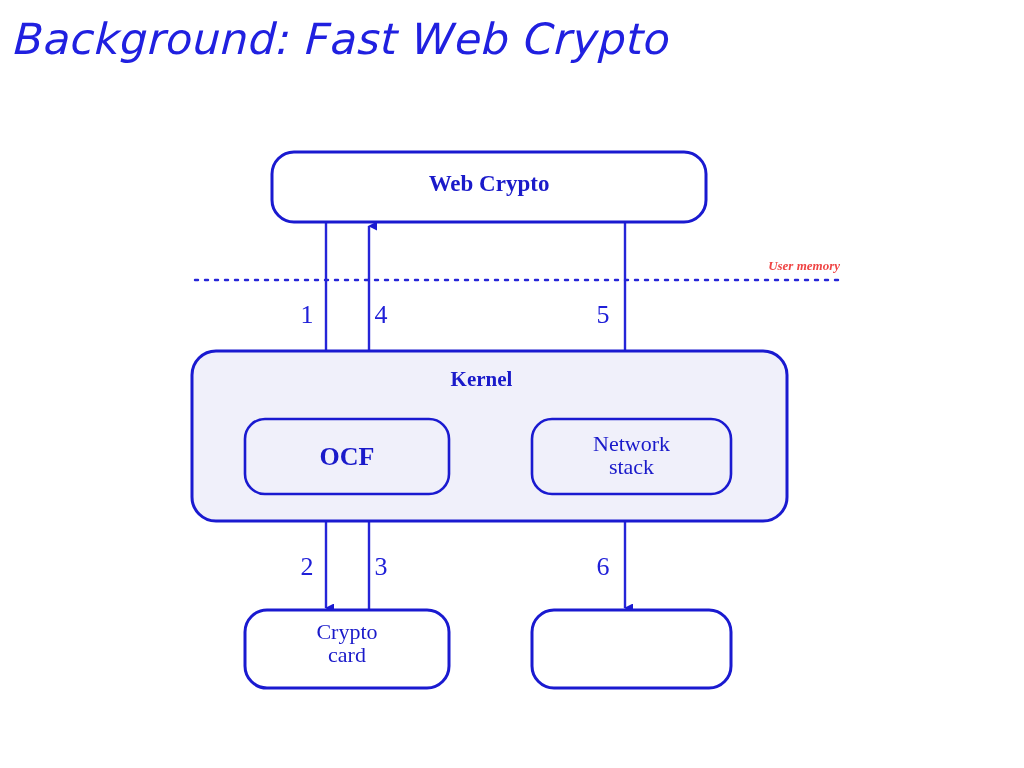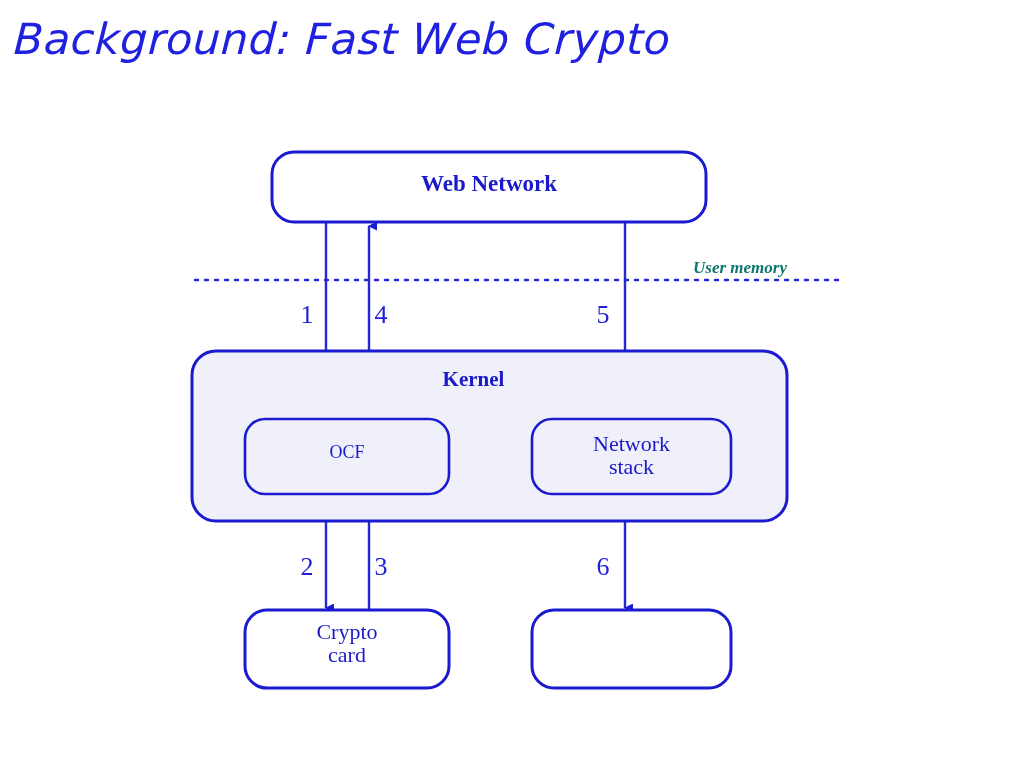--- a/index.html
+++ b/index.html
@@ -54,26 +54,26 @@
     text-align: center;
     line-height: 1.05;
     white-space: pre-line;
     pointer-events: none;
   }
   .label-webserver {
     left: 272px; top: 172px; width: 434px;
     font-size: 23px; font-weight: bold;
   }
   .label-kernel {
-    left: 176px; top: 368px; width: 595px;
+    left: 184px; top: 368px; width: 595px;
     font-size: 21px; font-weight: bold;
   }
   .label-ocf {
     left: 245px; top: 443px; width: 204px;
-    font-size: 18px; font-weight: normal;
+    font-size: 26px; font-weight: bold;
   }
   .label-netstack {
     left: 532px; top: 432px; width: 199px;
     font-size: 22px; font-weight: normal;
   }
   .label-crypto {
     left: 245px; top: 620px; width: 204px;
     font-size: 22px; font-weight: normal;
   }
   .label-nic {
@@ -92,25 +92,25 @@
   }
   .num-1 { left: 294px; top: 300px; }
   .num-4 { left: 368px; top: 300px; }
   .num-5 { left: 590px; top: 300px; }
   .num-2 { left: 294px; top: 552px; }
   .num-3 { left: 368px; top: 552px; }
   .num-6 { left: 590px; top: 552px; }
 
   .memory-label {
     position: absolute;
-    color: #0f766e;
-    font-size: 17px;
+    color: #ef4444;
+    font-size: 13px;
     font-weight: bold;
     font-style: italic;
-    text-align: center;
+    text-align: right;
     white-space: nowrap;
     pointer-events: none;
   }
   .mem-user   { left: 640px; top: 258px; width: 200px; }
   .mem-kernel { left: 640px; top: 288px; width: 200px; }
 </style>
 </head>
 <body>
 
 <div id="slide">
@@ -150,21 +150,21 @@
 
     <rect x="245" y="419" width="204" height="75" rx="20" ry="20" fill="#f0f0fa" stroke="#1a1ad0" stroke-width="2.6"></rect>
 
     <rect x="532" y="419" width="199" height="75" rx="20" ry="20" fill="#f0f0fa" stroke="#1a1ad0" stroke-width="2.6"></rect>
 
     <rect x="245" y="610" width="204" height="78" rx="22" ry="22" fill="#ffffff" stroke="#1a1ad0" stroke-width="3"></rect>
 
     <rect x="532" y="610" width="199" height="78" rx="22" ry="22" fill="#ffffff" stroke="#1a1ad0" stroke-width="3"></rect>
   </svg>
 
-  <div class="node-label label-webserver">Web Network</div>
+  <div class="node-label label-webserver">Web Crypto</div>
 
   <div class="node-label label-kernel">Kernel</div>
 
   <div class="node-label label-ocf">OCF</div>
 
   <div class="node-label label-crypto">Crypto
 card</div>
 
   <div class="node-label label-netstack">Network
 stack</div>

